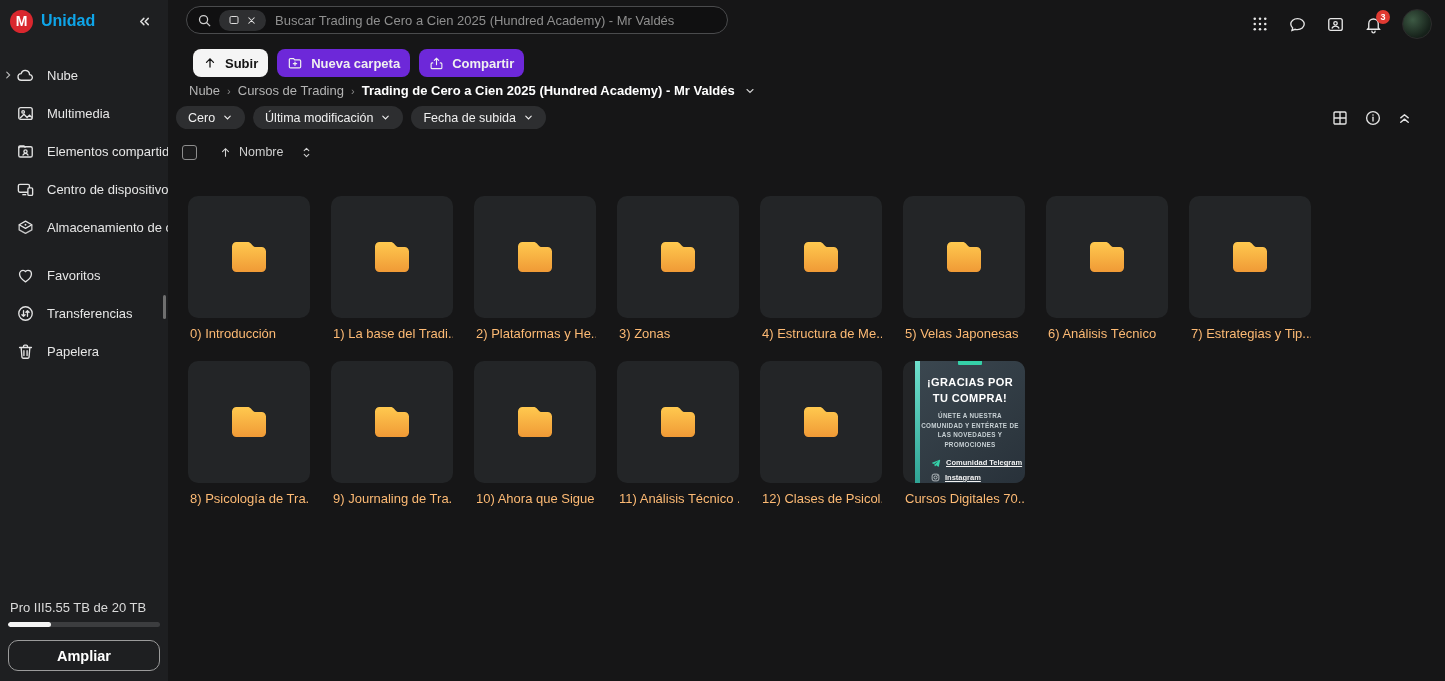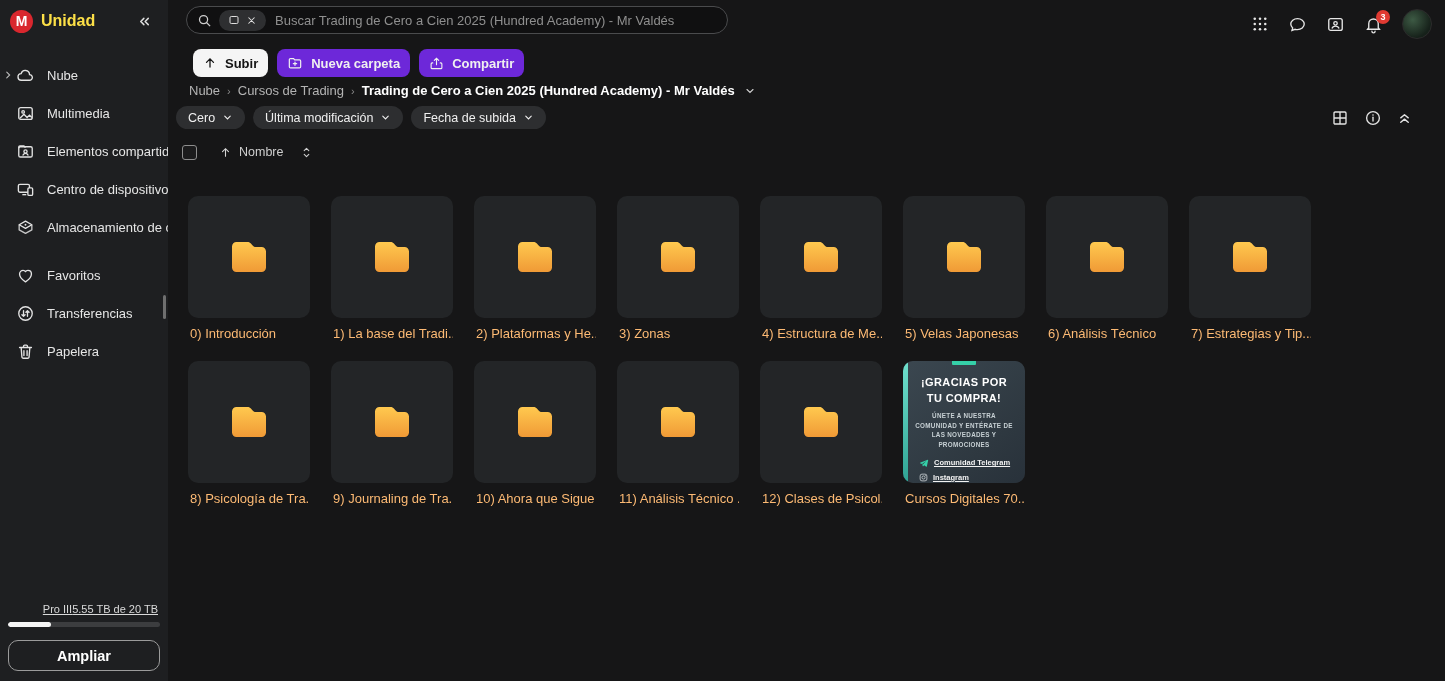--- a/index.html
+++ b/index.html
@@ -14,36 +14,36 @@
   .sidebar {
     position:absolute; left:0; top:0; width:168px; height:681px;
     background:#1e1f21; z-index:2;
   }
   .logo-row { display:flex; align-items:center; height:42px; padding:0 14px 0 10px; }
   .logo-badge {
     width:23px; height:23px; border-radius:50%; background:#d9272e;
     color:#fff; font-weight:bold; font-size:14px;
     display:flex; align-items:center; justify-content:center;
   }
-  .logo-text { font-size:16px; font-weight:bold; color:#fde047; margin-left:8px; flex:1; }
+  .logo-text { font-size:16px; font-weight:bold; color:#0ea5e9; margin-left:8px; flex:1; }
   .collapse-btn { color:#dcdcdc; cursor:pointer; padding:2px; }
 
   .nav { margin-top:14px; }
   .nav-item {
     position:relative; display:flex; align-items:center; height:38px;
     padding-left:16px; cursor:pointer; color:#e6e6e6; font-size:13px;
     white-space:nowrap; overflow:hidden;
   }
   .nav-item .expander { position:absolute; left:3px; color:#bdbdbd; }
   .nav-item .nav-ico { width:19px; height:19px; margin-right:12px; flex:0 0 auto; color:#e3e3e3; }
   .nav-gap { height:10px; }
   .scroll-thumb { position:absolute; right:2px; top:295px; width:3px; height:24px; background:#6f6f6f; border-radius:2px; }
 
   .storage { position:absolute; left:0; right:0; bottom:10px; padding:0 8px; }
-  .storage-top { display:flex; justify-content:flex-end; font-size:11px; color:#dadada; padding:0 2px 7px 2px;text-decoration:underline; }
+  .storage-top { display:flex; justify-content:flex-start; font-size:13px; color:#dadada; padding:0 2px 7px 2px; }
   .storage-track { height:5px; border-radius:3px; background:#3c3d3f; overflow:hidden; }
   .storage-fill { height:100%; background:#f5f5f5; border-radius:3px; }
   .upgrade-btn {
     margin-top:13px; height:31px; width:100%; background:transparent;
     border:1.5px solid #9b9b9b; border-radius:10px; color:#fff;
     font-family:inherit; font-size:14.5px; font-weight:bold; cursor:pointer;
   }
 
   
   .main { position:absolute; left:168px; top:0; right:0; bottom:0; }
@@ -123,21 +123,21 @@
   }
   .tile-label {
     margin-top:8px; font-size:13px; color:#fdba74; white-space:nowrap;
     overflow:hidden; padding-left:2px;
   }
 
   
   .preview {
     position:relative; width:122px; height:122px;
     background:linear-gradient(140deg,#3b4750 0%, #2e3840 70%, #28313a 100%);
-    overflow:hidden; text-align:center;
+    overflow:hidden; text-align:center;margin-left:12px;
   }
   .preview-stripe {
     position:absolute; left:0; top:0; bottom:0; width:5px;
     background:linear-gradient(180deg,#6fe0cd, #2fa394);
   }
   .preview-toplogo {
     position:absolute; top:-3px; left:50%; transform:translateX(-50%);
     width:24px; height:7px; background:#35d0a8; border-radius:1px;
   }
   .preview-title {

